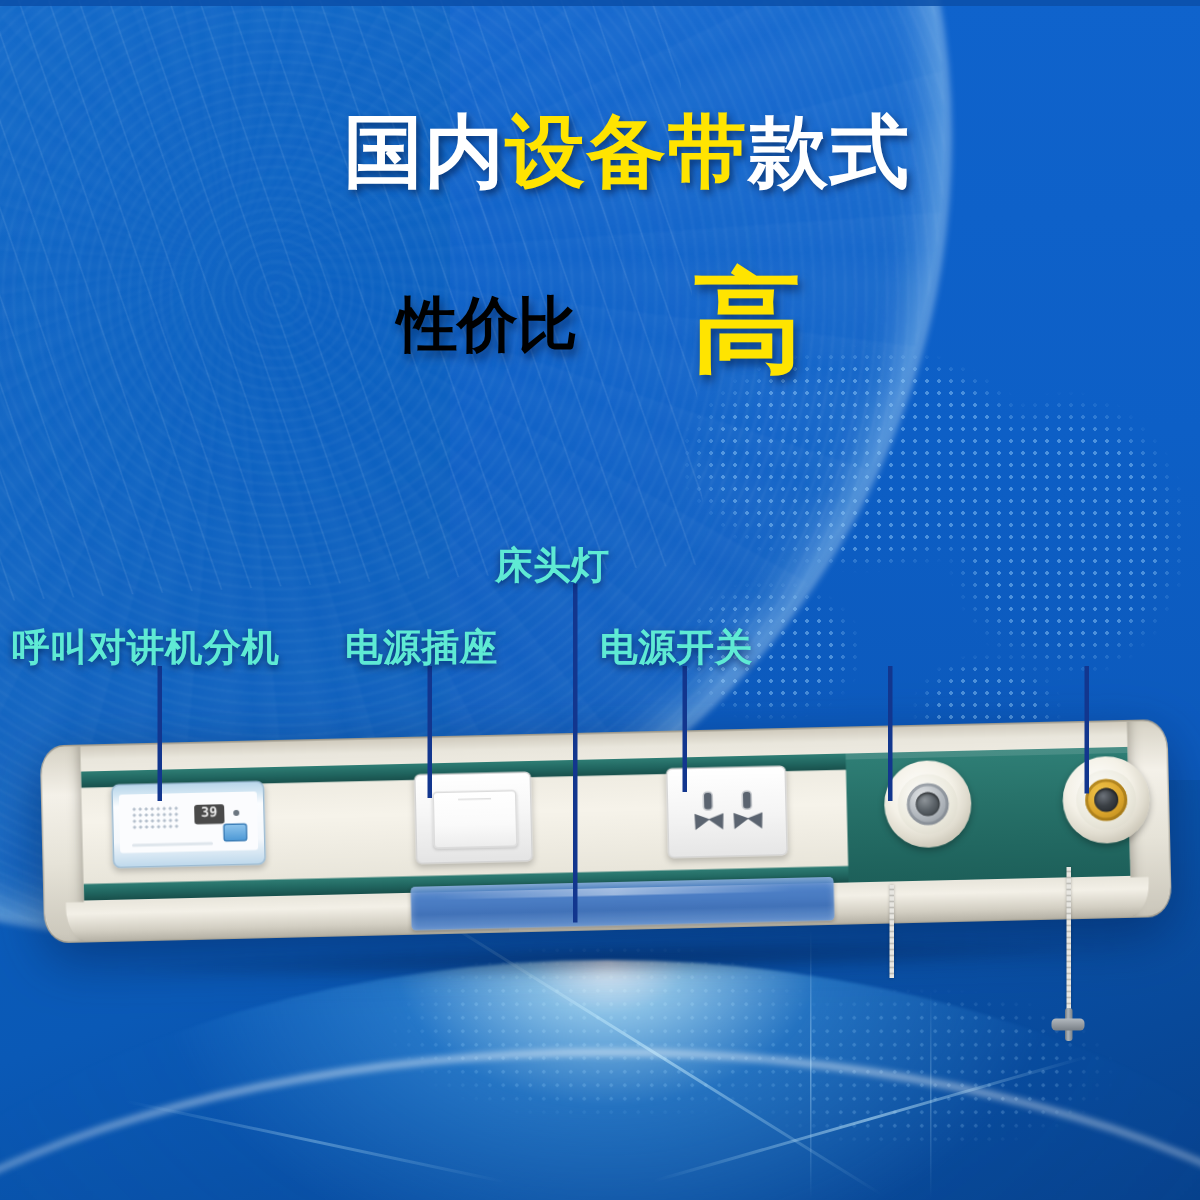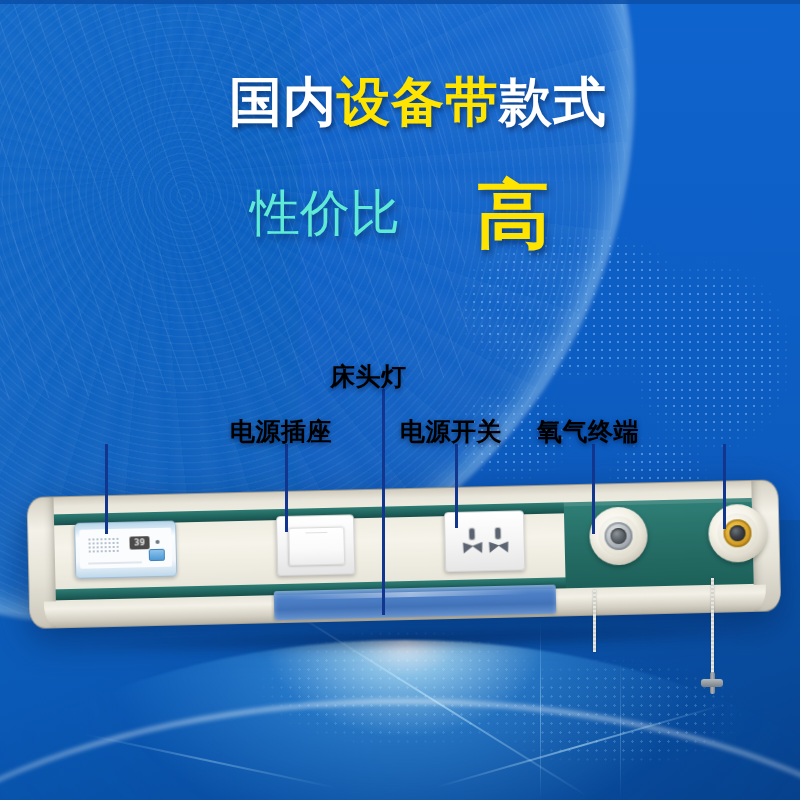--- a/index.html
+++ b/index.html
@@ -97,26 +97,26 @@
   }
   .topbar{position:absolute;left:0;top:0;width:800px;height:4px;background:#0a4fa8;opacity:.85;}
 
   
   .headline{position:absolute;left:0;top:74px;width:800px;text-align:center;z-index:6;}
   .hl-line1{font-size:53px;font-weight:bold;line-height:1.06;letter-spacing:1px;
     font-family:"DejaVu Sans","Liberation Sans",sans-serif;margin-left:36px;}
   .hl-line1 .w{color:#ffffff;text-shadow:2px 3px 5px rgba(0,20,60,.55);}
   .hl-line1 .y{color:#ffe400;text-shadow:2px 3px 5px rgba(0,20,60,.55);}
   .hl-line2{position:absolute;left:0;top:92px;width:800px;text-align:center;}
-  .hl-line2 .w{font-size:50px;font-weight:normal;color:#5eead4;text-shadow:2px 4px 6px rgba(0,20,60,.5);}
+  .hl-line2 .w{font-size:40px;font-weight:bold;color:#000000;text-shadow:2px 4px 6px rgba(0,20,60,.5);}
   .hl-line2 .big{font-size:74px;font-weight:bold;color:#ffe400;margin-left:76px;
     text-shadow:2px 4px 6px rgba(0,20,60,.5);vertical-align:-10px;}
 
   
-  .callout{position:absolute;z-index:8;color:#000000;font-weight:bold;font-size:25px;
+  .callout{position:absolute;z-index:8;color:#5eead4;font-weight:bold;font-size:25px;
     letter-spacing:.5px;white-space:nowrap;text-shadow:0 2px 5px rgba(0,25,70,.65);}
   .leader{position:absolute;z-index:7;width:3px;background:#12368e;}
 
   
   #panel{position:absolute;left:28px;top:497px;width:752px;height:132px;z-index:5;
     transform:rotate(-1.35deg);transform-origin:0 50%;
     filter:drop-shadow(0 12px 18px rgba(0,25,70,.45));
   }
   .pan-body{position:absolute;inset:0;border-radius:16px/20px;
     background:linear-gradient(180deg,#cfcabc 0%,#e9e6dc 7%,#f2efe6 22%,#eae7dd 52%,#dedbd1 70%,#efece3 84%,#d7d3c7 96%,#bdb9ad 100%);
@@ -249,32 +249,32 @@
 
   <div class="headline">
     <div class="hl-line1">
       <span class="w">国内</span><span class="y">设备带</span><span class="w">款式</span>
     </div>
     <div class="hl-line2">
       <span class="w">性价比</span><span class="big">高</span>
     </div>
   </div>
 
+  <div class="callout" style="left:8px;top:415px;">呼叫对讲机分机</div>
   <div class="leader" style="left:105px;top:444px;height:90px;"></div>
 
   <div class="callout" style="left:230px;top:415px;">电源插座</div>
   <div class="leader" style="left:285px;top:444px;height:88px;"></div>
 
   <div class="callout" style="left:330px;top:360px;">床头灯</div>
   <div class="leader" style="left:382px;top:389px;height:226px;"></div>
 
   <div class="callout" style="left:400px;top:415px;">电源开关</div>
   <div class="leader" style="left:455px;top:444px;height:84px;"></div>
 
-  <div class="callout" style="left:537px;top:415px;">氧气终端</div>
   <div class="leader" style="left:592px;top:444px;height:90px;"></div>
 
   <div class="leader" style="left:723px;top:444px;height:85px;"></div>
 
   <div class="shadow"></div>
 
   <div id="panel">
     <div class="pan-body">
       <div class="stripe s-top"></div>
       <div class="face"></div>

